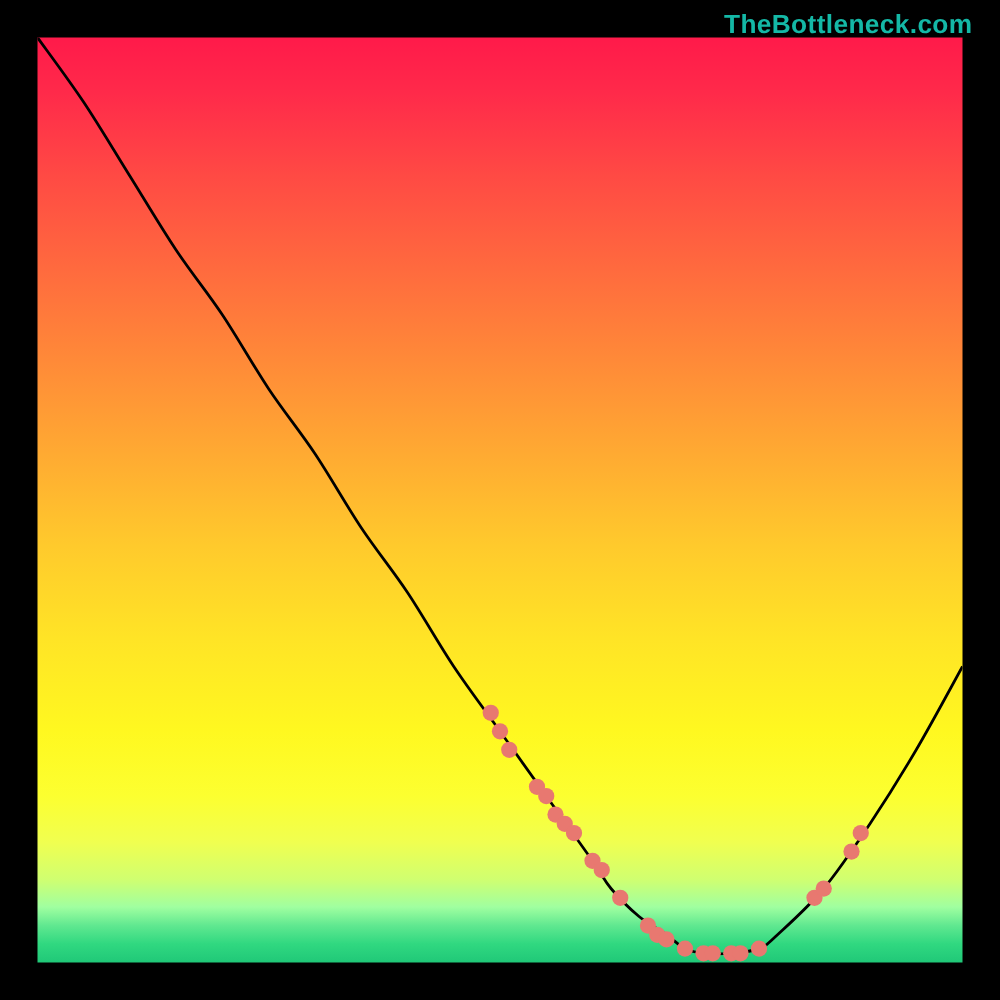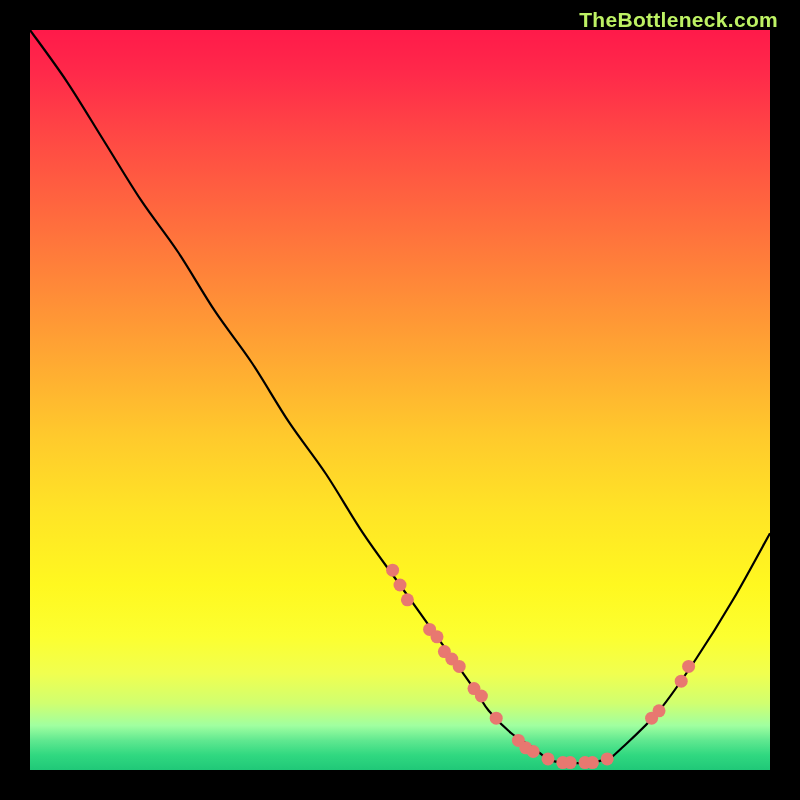--- a/index.html
+++ b/index.html
@@ -17,21 +17,21 @@
     #ffe426 65%,
     #fff820 75%,
     #fcff30 82%,
     #f0ff50 87%,
     #d0ff70 91%,
     #a0ffa0 94%,
     #60e890 96%,
     #30d880 98%,
     #20c878 100%
   ); }
-  .watermark { position: absolute; top: 8px; right: 22px; color: #bef264; font-size: 21px; font-weight: bold; letter-spacing: 0.3px; }
+  .watermark { position: absolute; top: 8px; right: 22px; color: #14b8a6; font-size: 21px; font-weight: bold; letter-spacing: 0.3px; }
   svg.curve { position: absolute; left: 0; top: 0; width: 100%; height: 100%; }
 </style>
 </head>
 <body>
 
 <div class="container">
   <div class="watermark">TheBottleneck.com</div>
   <div class="plot-area">
     <div class="gradient-bg"></div>
     <svg class="curve" viewBox="0 0 740 740" preserveAspectRatio="none">

